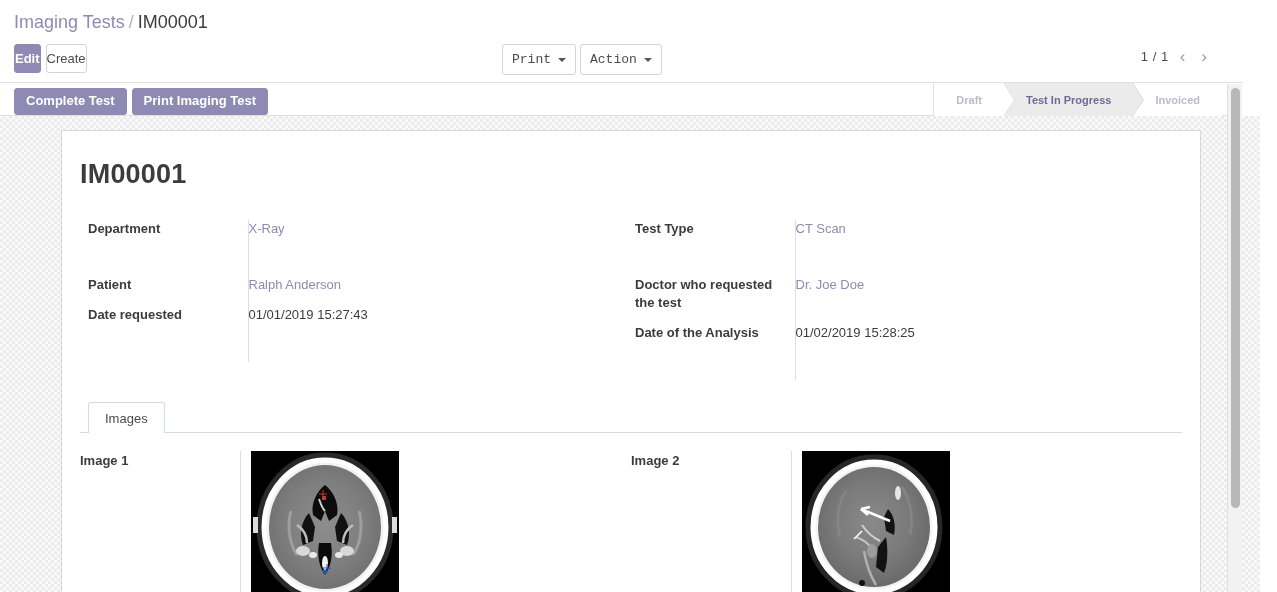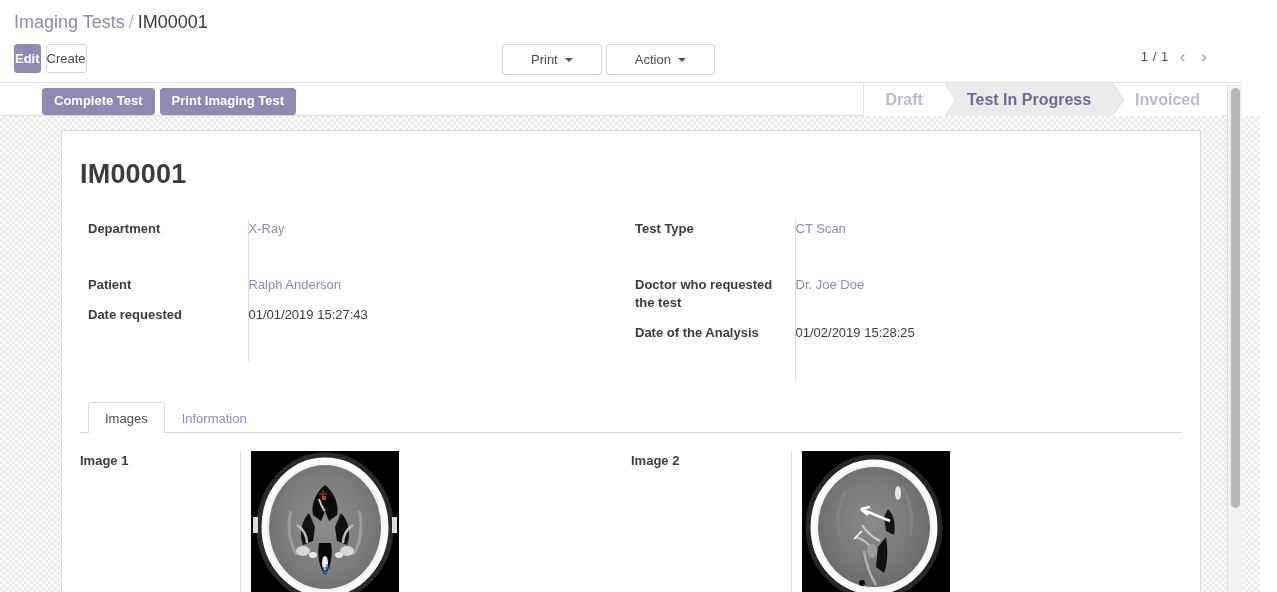--- a/index.html
+++ b/index.html
@@ -57,23 +57,23 @@
     font-weight: 600;
   }
   .btn-secondary { background: #fff; border-color: #d4d4d4; color: #4c4c4c; }
 
   .btn-group-center {
     position: absolute;
     left: 488px; top: 4px;
     display: flex;
   }
   .btn-drop {
-    font-family: Liberation Sans, sans-serif;
-    font-size: 13px;
-    padding: 7px 28px;
+    font-family: Liberation Mono, monospace;
+    font-size: 13px;
+    padding: 7px 9px;
     border: 1px solid #d4d4d4;
     background: #fff;
     color: #4c4c4c;
     cursor: pointer;
     display: flex; align-items: center; gap: 7px;
     border-radius: 3px;
     white-space: nowrap;
   }
   .btn-drop + .btn-drop { margin-left: 4px; }
   .caret {
@@ -104,21 +104,21 @@
   
   .statusrow {
     position: relative;
     height: 34px;
     border-top: 1px solid #dfdfdf;
     border-bottom: 1px solid #dfdfdf;
     background: #fff;
   }
   .stat-buttons {
     position: absolute; left: 14px; top: 5px;
-    display: flex; gap: 5px; margin-left: 28px;
+    display: flex; gap: 5px;
   }
   .btn-stat {
     font-family: "Liberation Sans", sans-serif;
     font-size: 13px;
     font-weight: 600;
     padding: 5px 11px;
     background: #8f8ab3;
     border: 1px solid #8f8ab3;
     color: #fff;
     border-radius: 3px;
@@ -133,21 +133,21 @@
     height: 33px;
     display: flex;
     align-items: stretch;
     border-left: 1px solid #e3e3e3;
     background: #fff;
   }
   .st {
     position: relative;
     display: flex; align-items: center;
     padding: 0 22px 0 22px;
-    font-size: 16px;
+    font-size: 11px;
     font-weight: 700;
     color: #b9bcca;
     background: #fff;
     white-space: nowrap;
     cursor: pointer;
   }
   .st .chev-fill, .st .chev-line {
     content: "";
     position: absolute;
     right: -11px; top: 0;
@@ -421,21 +421,20 @@
             </tr>
           </tbody>
             </table>
         </div>
 
       </div>
 
       <div class="notebook">
         <div class="tabs">
           <div class="tab active">Images</div>
-          <div class="tab">Information</div>
         </div>
 
         <div class="tabpane">
           <div class="imgrow">
 
             <div class="imgcell">
               <div class="imglabel">Image 1</div>
               <div class="imgwrap">
                 <svg class="scan" viewBox="0 0 148 152">
                   <defs>

